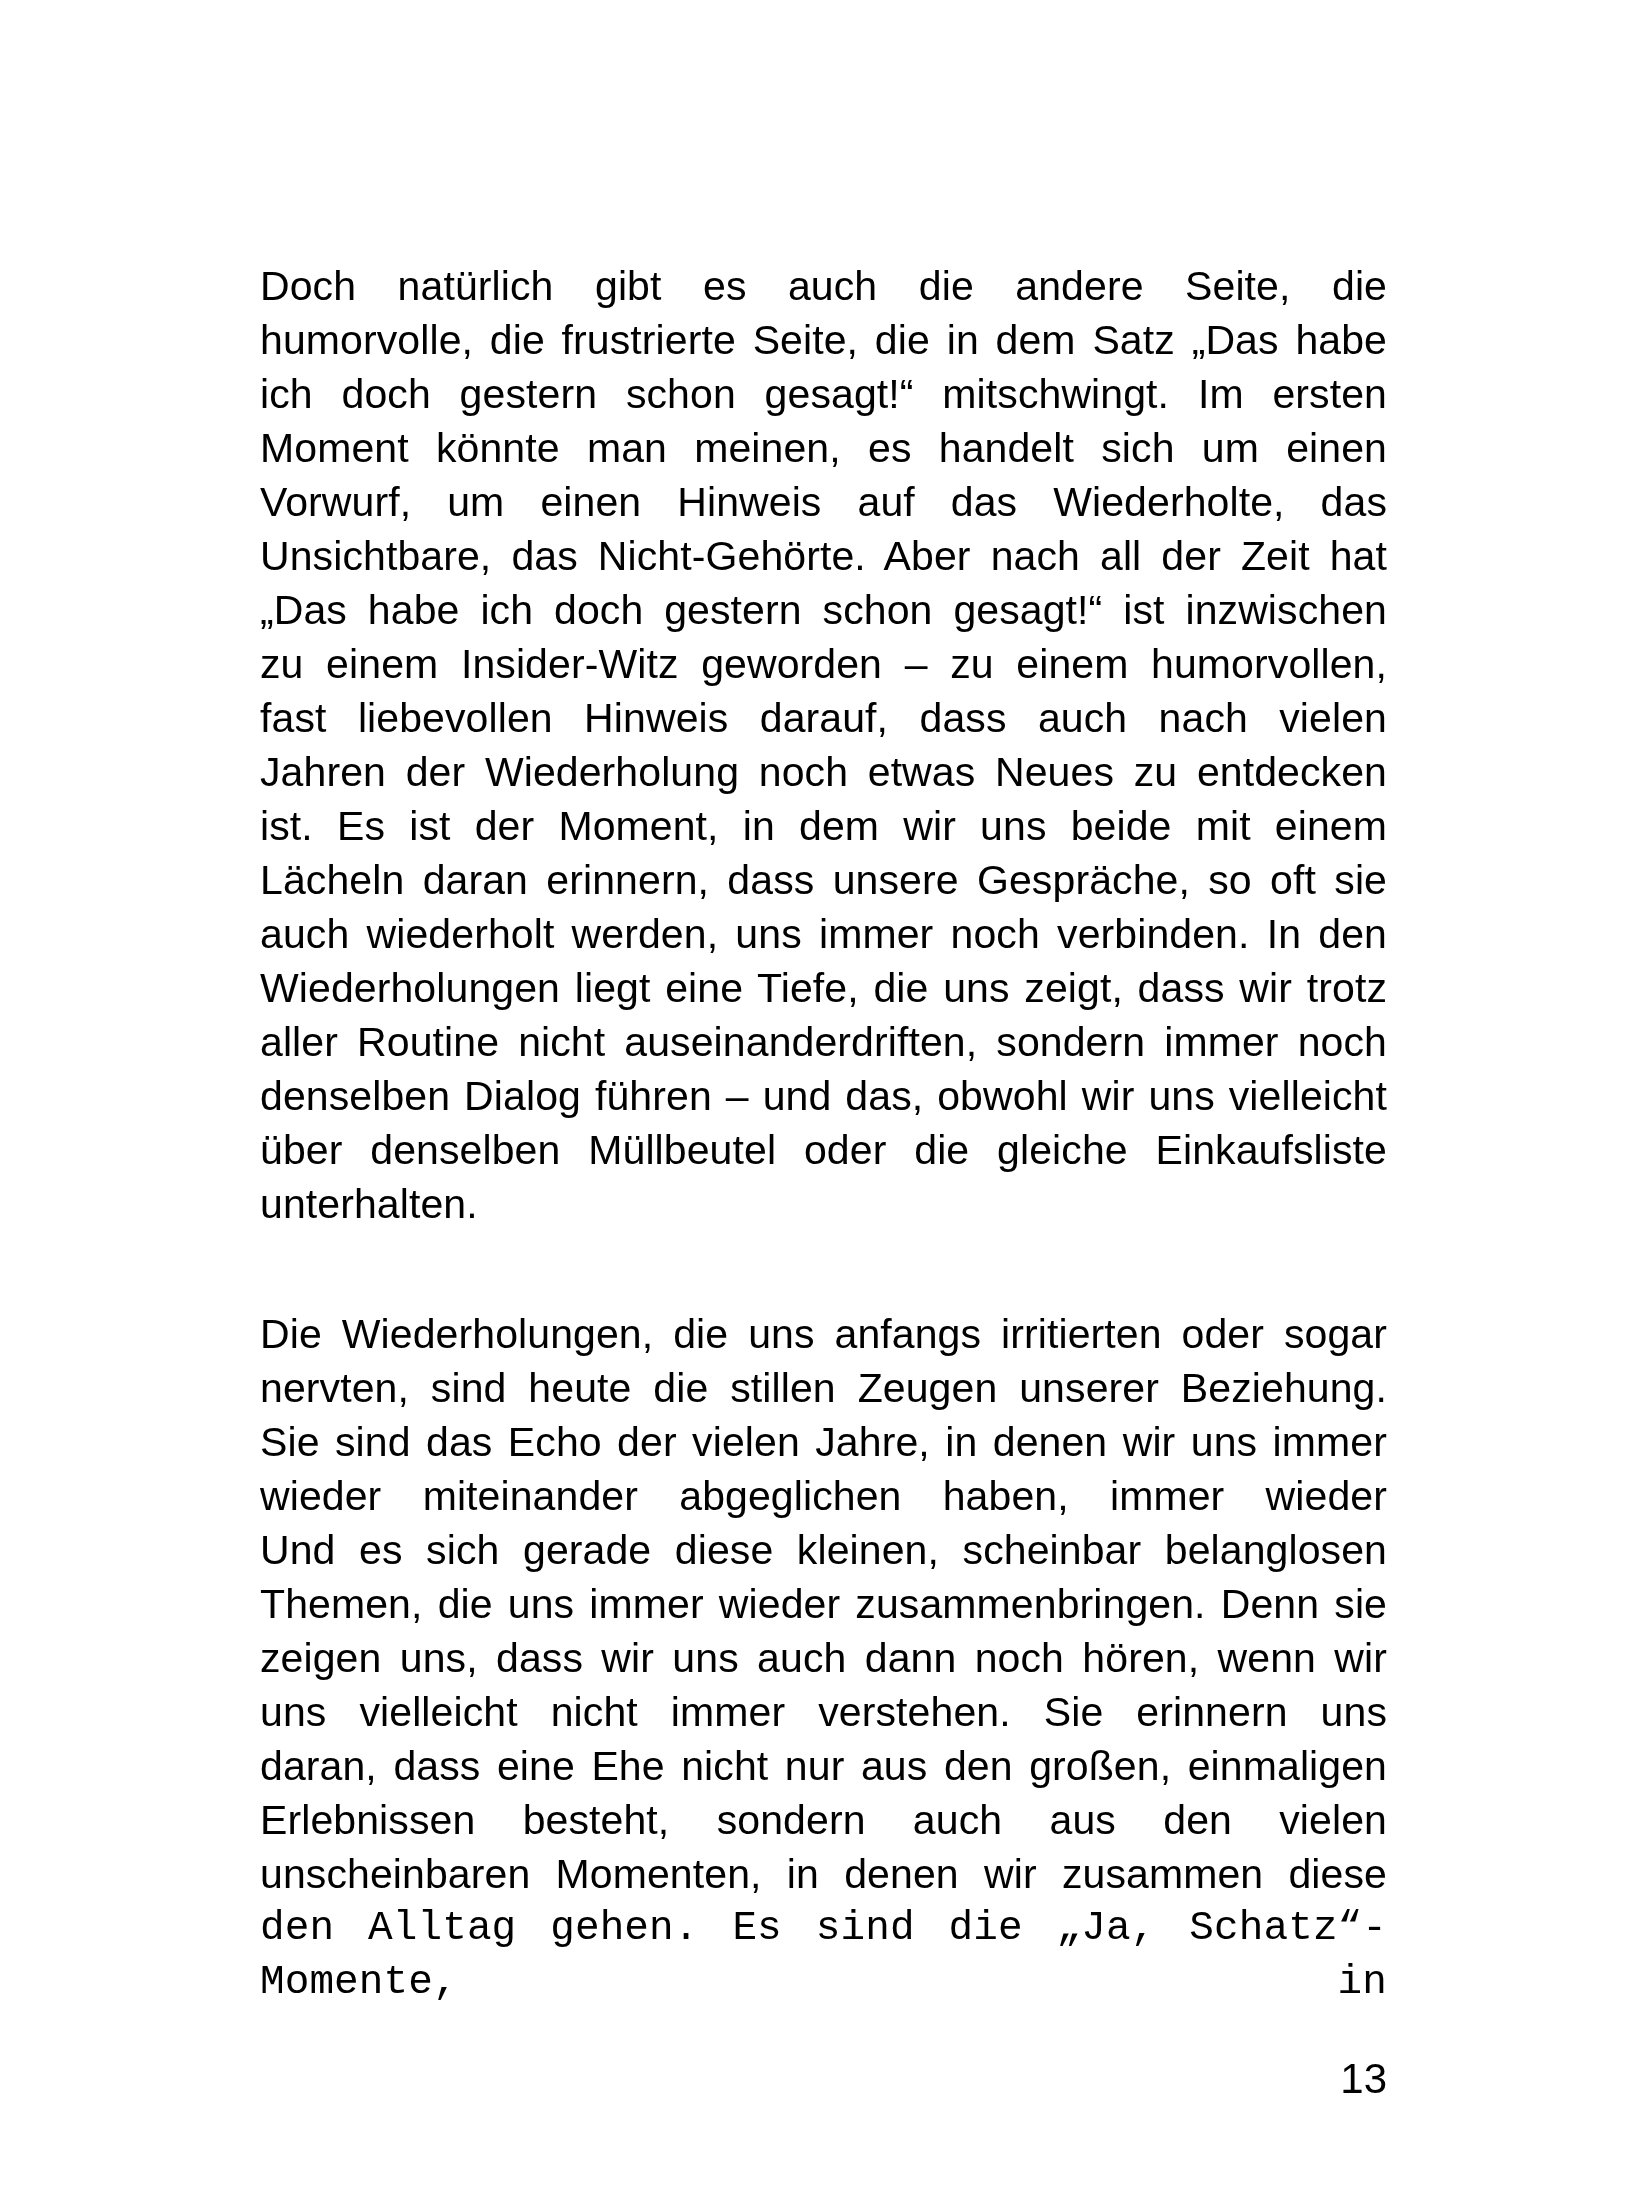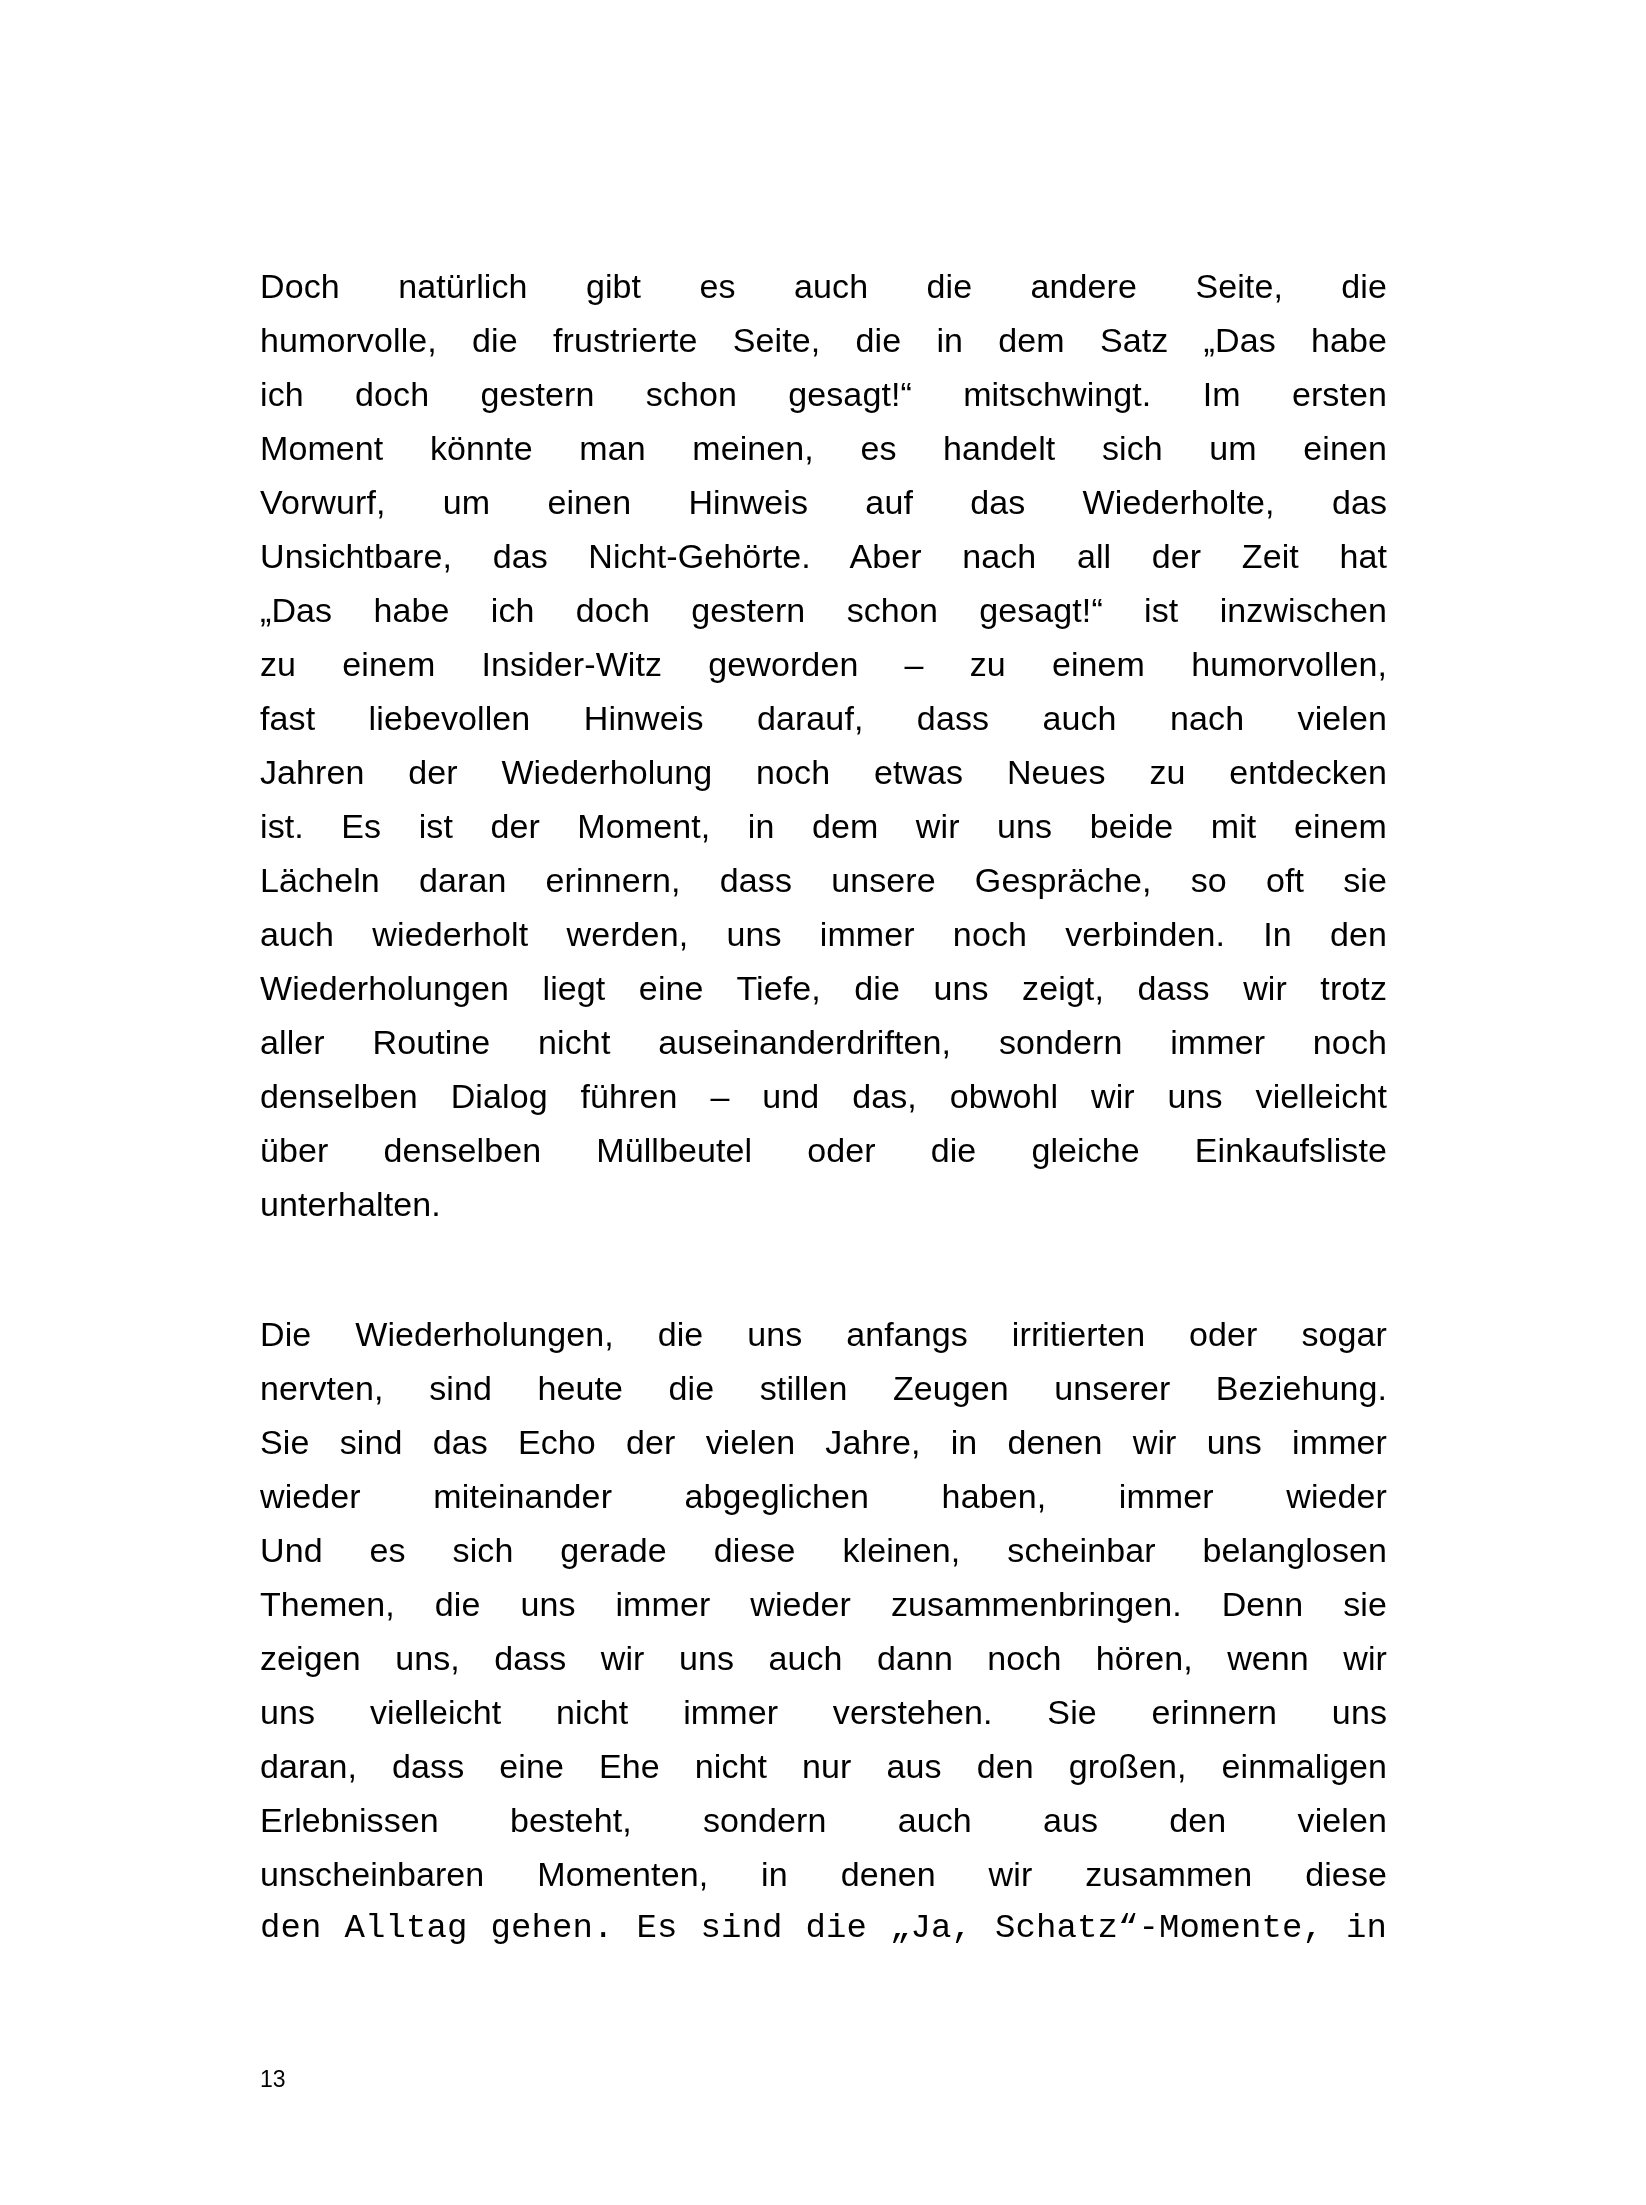--- a/index.html
+++ b/index.html
@@ -14,21 +14,21 @@
     background: #ffffff;
     color: #000000;
     font-family: "Liberation Sans", "DejaVu Sans", sans-serif;
     overflow: hidden;
   }
   .text-block {
     position: absolute;
     left: 260px;
     width: 1127px;
     top: 259px;
-    font-size: 34px;
+    font-size: 41px;
     line-height: 54px;
     letter-spacing: 0.1px;
     word-spacing: 0.4px;
   }
   .paragraph {
     margin: 0;
     padding: 0;
   }
   .paragraph + .paragraph {
     margin-top: 76px;
@@ -47,23 +47,23 @@
   
   .paragraph.continues .line:last-child {
     text-align-last: justify;
     font-family: Liberation Mono, monospace;
   }
   .page-number {
     position: absolute;
     left: 260px;
     width: 1127px;
     top: 2052px;
-    font-size: 23px;
+    font-size: 42px;
     line-height: 54px;
-    text-align: left;
+    text-align: right;
   }
 </style>
 </head>
 <body>
 
 <div class="page">
   <div class="text-block">
     <p class="paragraph">
         <span class="line">Doch natürlich gibt es auch die andere Seite, die</span>
         <span class="line">humorvolle, die frustrierte Seite, die in dem Satz „Das habe</span>

